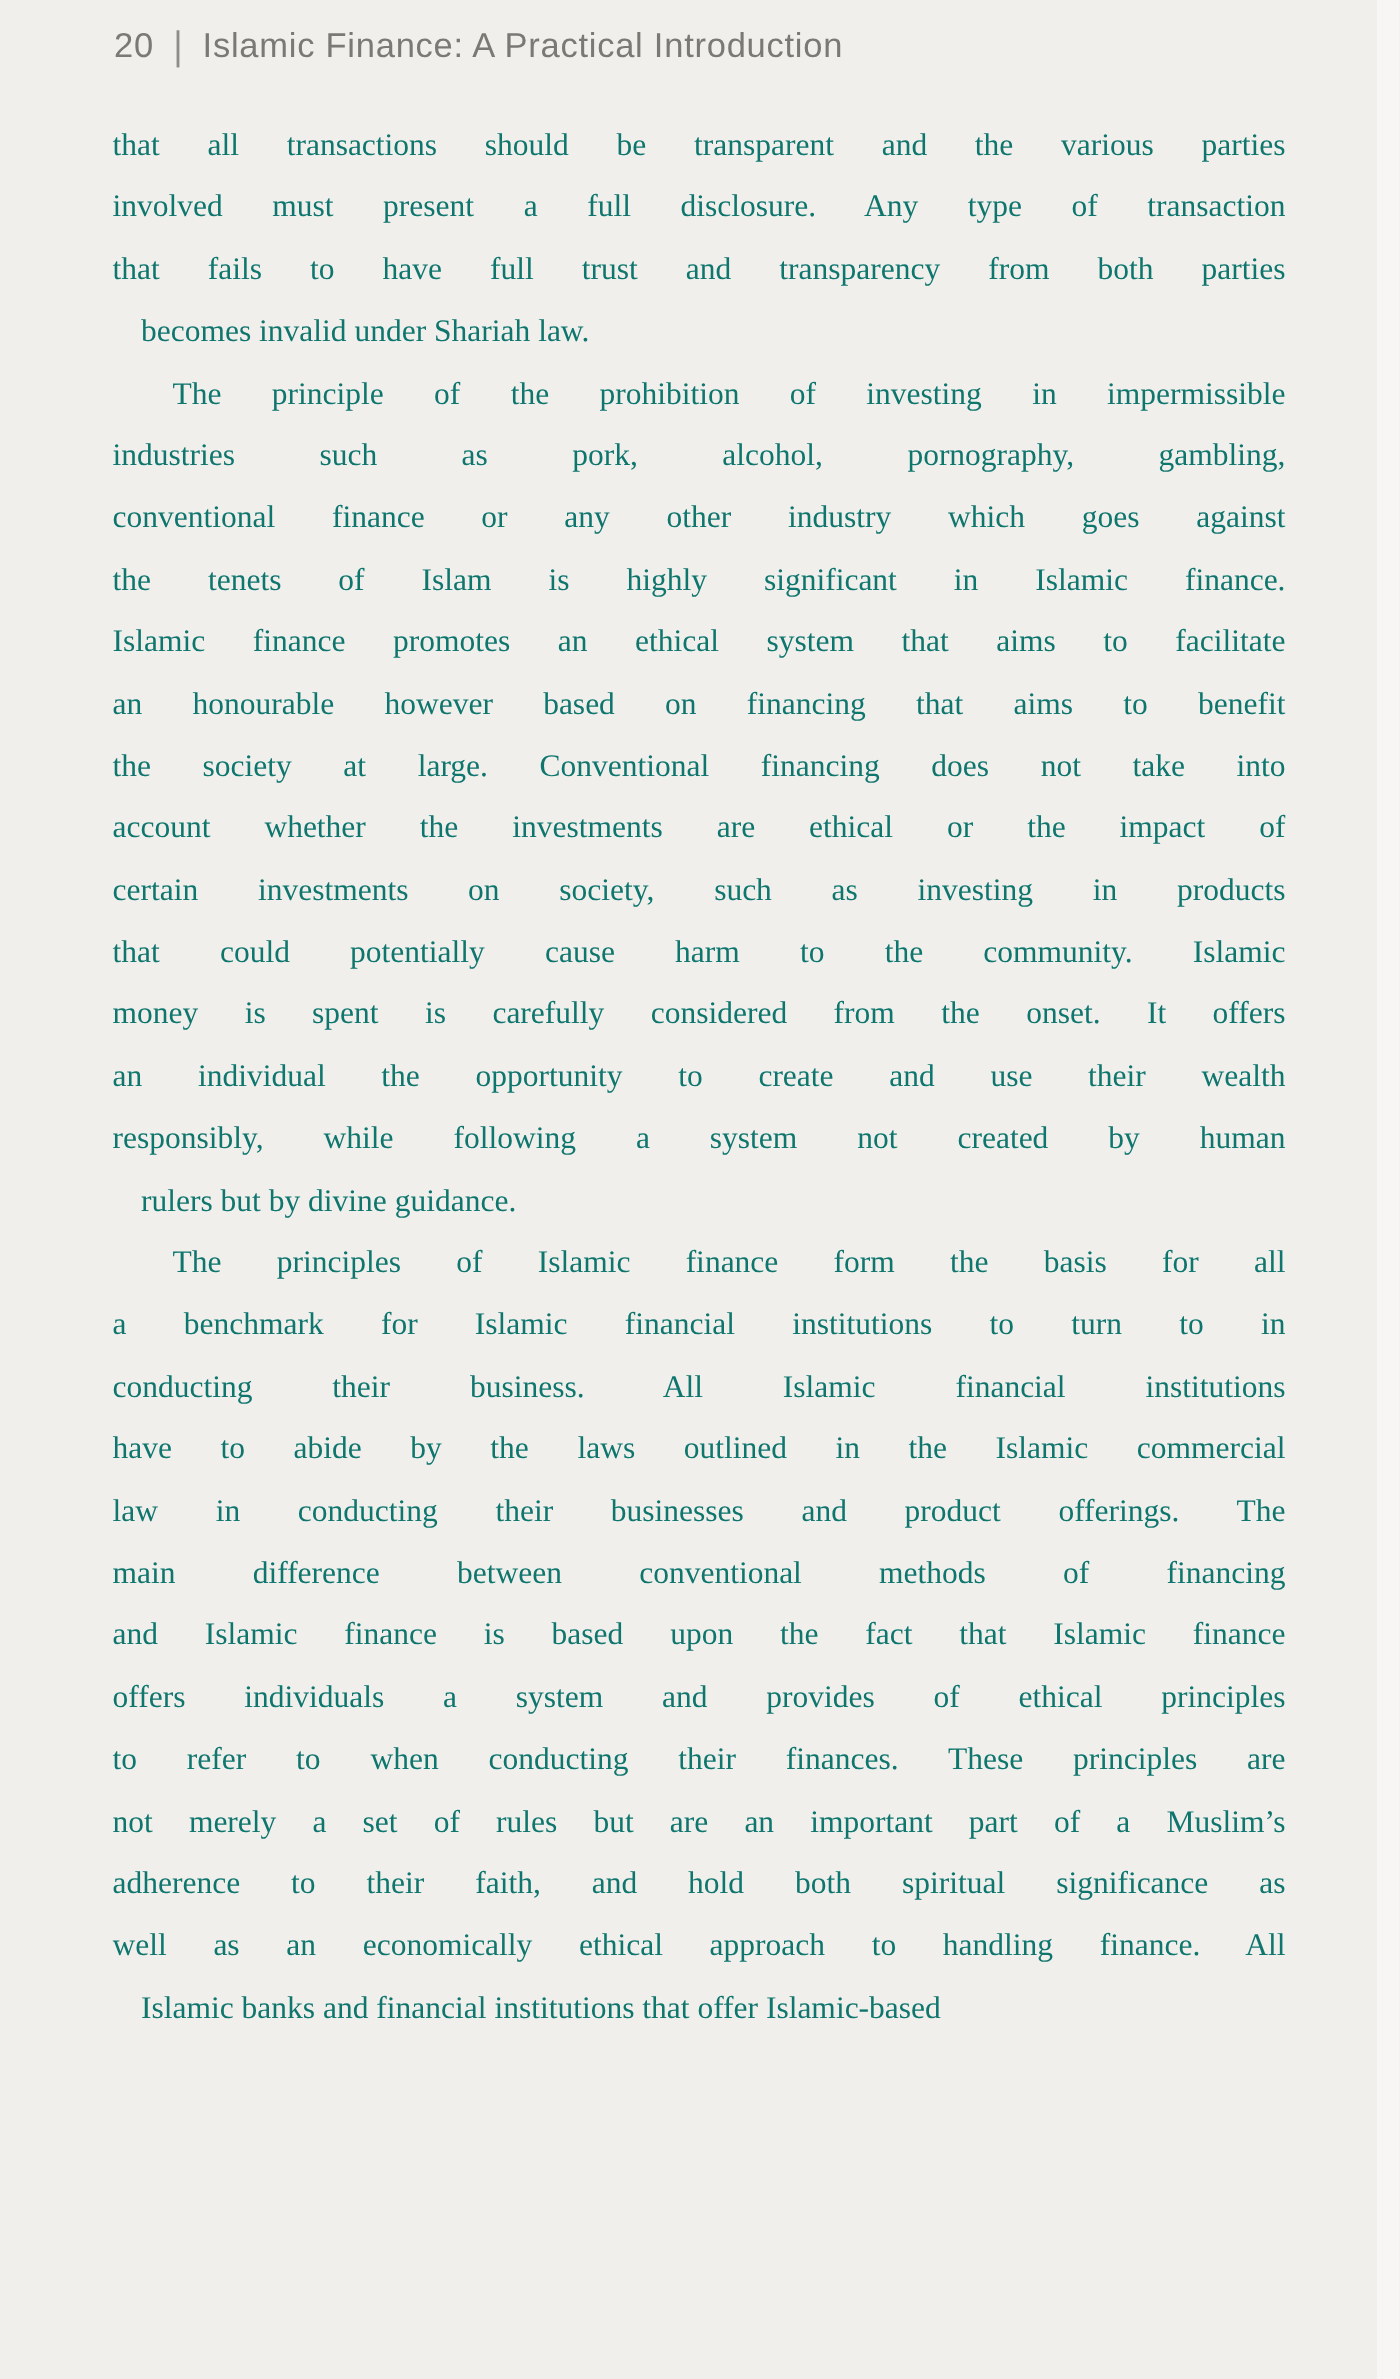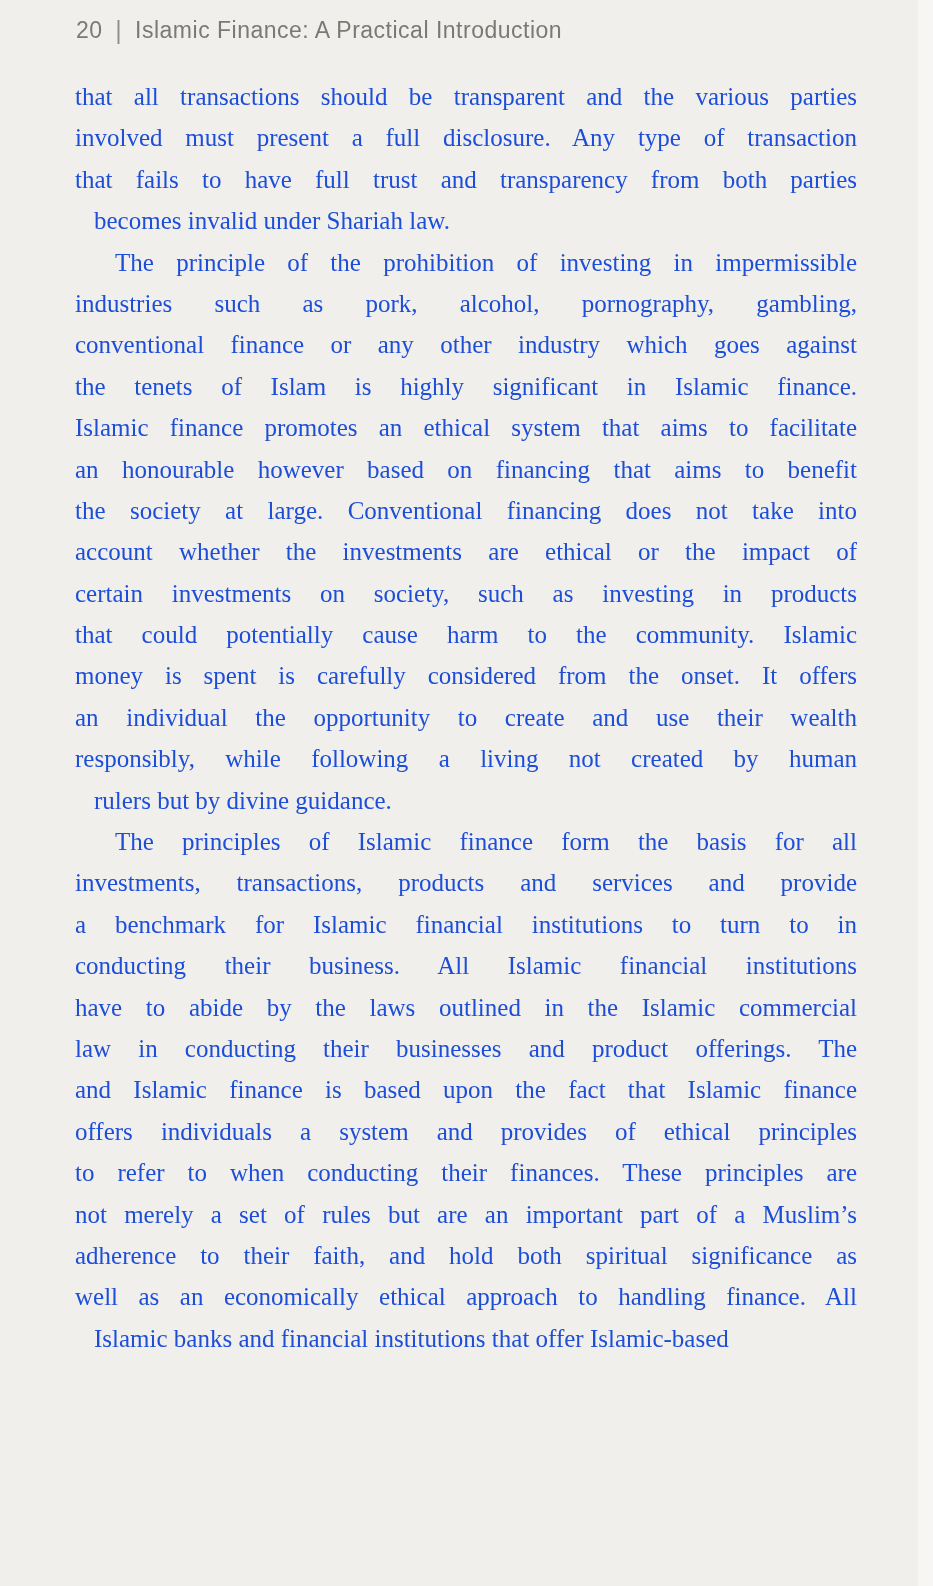--- a/index.html
+++ b/index.html
@@ -38,22 +38,22 @@
     margin: 0 13px;
     color: #8f8d88;
     font-weight: 300;
     transform: scaleY(1.15);
   }
   .body-text {
     position: absolute;
     left: 75px;
     top: 76px;
     width: 782px;
-    color: #1d4ed8;
-    font-size: 25px;
+    color: #0f766e;
+    font-size: 21px;
   }
   .para {
     margin: 0;
   }
   .line {
     height: 41.4px;
     line-height: 41.4px;
     overflow: hidden;
     text-align: justify;
     text-align-last: justify;
@@ -88,30 +88,30 @@
       <div class="line">conventional finance or any other industry which goes against</div>
       <div class="line">the tenets of Islam is highly significant in Islamic finance.</div>
       <div class="line">Islamic finance promotes an ethical system that aims to facilitate</div>
       <div class="line">an honourable however based on financing that aims to benefit</div>
       <div class="line">the society at large. Conventional financing does not take into</div>
       <div class="line">account whether the investments are ethical or the impact of</div>
       <div class="line">certain investments on society, such as investing in products</div>
       <div class="line">that could potentially cause harm to the community. Islamic</div>
       <div class="line">money is spent is carefully considered from the onset. It offers</div>
       <div class="line">an individual the opportunity to create and use their wealth</div>
-      <div class="line">responsibly, while following a living not created by human</div>
+      <div class="line">responsibly, while following a system not created by human</div>
       <div class="line last">rulers but by divine guidance.</div>
     </div>
     <div class="para">
       <div class="line indent">The principles of Islamic finance form the basis for all</div>
-      <div class="line">investments, transactions, products and services and provide</div>
       <div class="line">a benchmark for Islamic financial institutions to turn to in</div>
       <div class="line">conducting their business. All Islamic financial institutions</div>
       <div class="line">have to abide by the laws outlined in the Islamic commercial</div>
       <div class="line">law in conducting their businesses and product offerings. The</div>
+      <div class="line">main difference between conventional methods of financing</div>
       <div class="line">and Islamic finance is based upon the fact that Islamic finance</div>
       <div class="line">offers individuals a system and provides of ethical principles</div>
       <div class="line">to refer to when conducting their finances. These principles are</div>
       <div class="line">not merely a set of rules but are an important part of a Muslim’s</div>
       <div class="line">adherence to their faith, and hold both spiritual significance as</div>
       <div class="line">well as an economically ethical approach to handling finance. All</div>
       <div class="line last">Islamic banks and financial institutions that offer Islamic-based</div>
     </div>
   </div>
 

